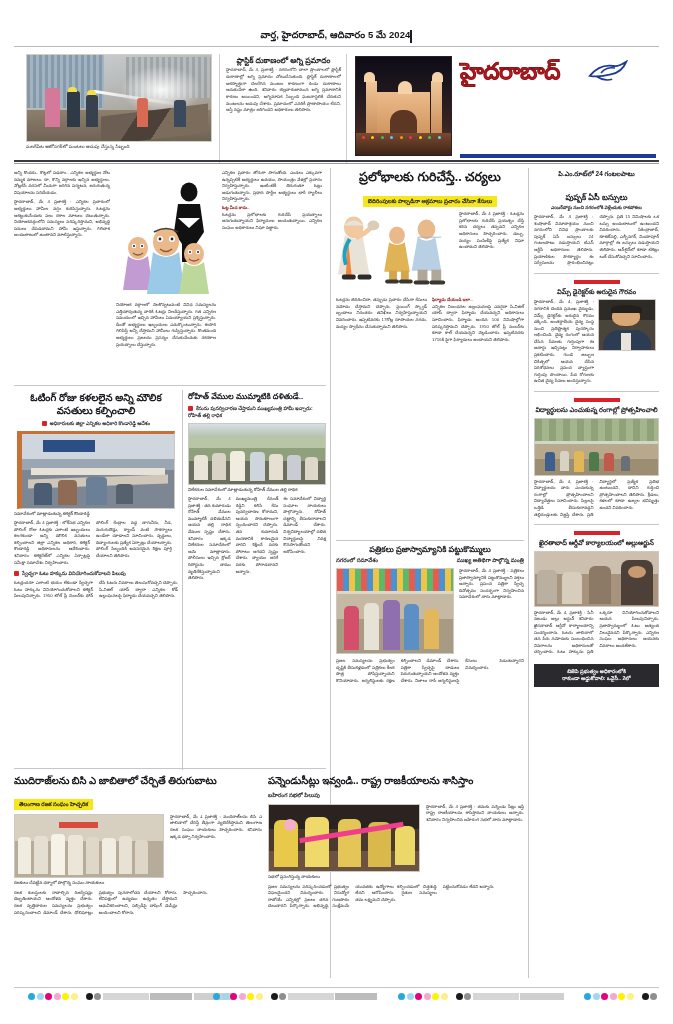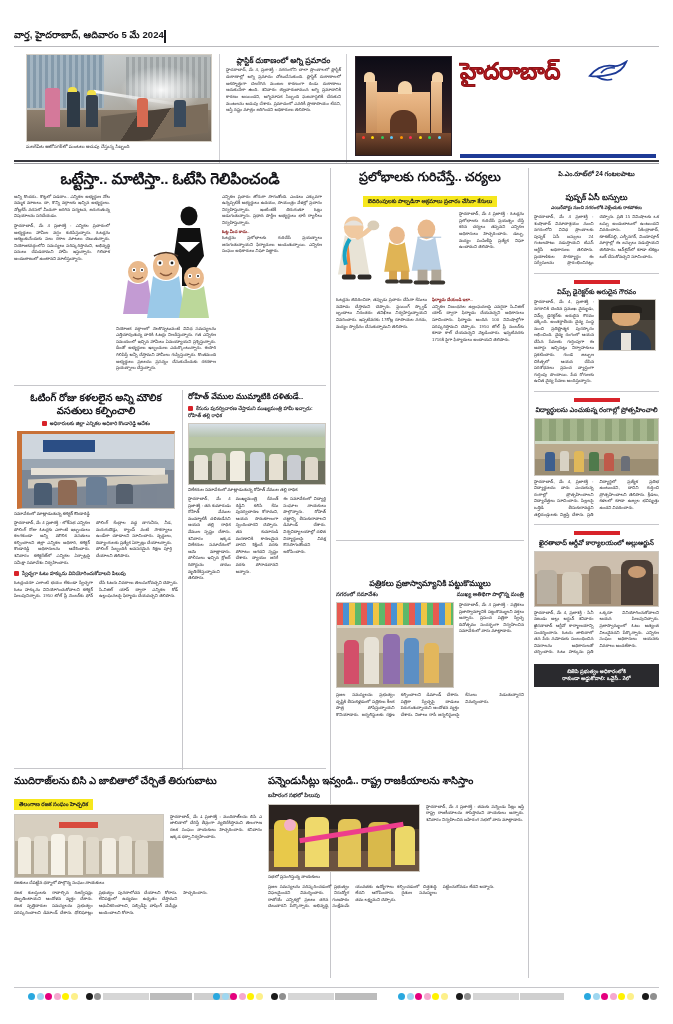--- a/index.html
+++ b/index.html
@@ -7,21 +7,21 @@
     width: 673px; height: 1024px;
     background: #ffffff;
     font-family: "Liberation Sans", sans-serif;
     overflow: hidden;
   }
   .page { position: relative; width: 673px; height: 1024px; background:#fff; }
 
   
   .datebar {
     position:absolute; left:14px; top:27px; width:645px; height:18px;
-    display:flex; align-items:center; justify-content:flex-start;
+    display:flex; align-items:center; justify-content:center;
   }
   .datebar-text { font-size:9.5px; font-weight:700; color:#16161a; letter-spacing:.1px; }
   .datebar-mark { width:2px; height:13px; background:#1b1b20; }
   .rule-top { position:absolute; left:14px; top:46px; width:645px; height:1px; background:#b9b9bd; }
 
   
   .topzone { position:absolute; left:14px; top:50px; width:645px; height:108px; }
 
   .fire-photo {
     position:absolute; left:12px; top:4px; width:186px; height:88px;
@@ -210,21 +210,20 @@
   </div>
 
   <div class="rule-mast"></div>
   <div class="rule-mast-thin"></div>
 
   <div class="vrule" style="left:330px; top:168px; height:810px;"></div>
   <div class="vrule" style="left:528px; top:168px; height:810px;"></div>
   <div class="vrule" style="left:182px; top:390px; height:380px;"></div>
 
   <div style="position:absolute; left:14px; top:170px; width:312px;">
-    <div class="hl-xl" style="text-align:center; margin-bottom:5px;">ఒట్టేస్తా.. మాటిస్తా.. ఓటేసి గెలిపించండి</div>
 
     <div style="display:flex; gap:6px;">
       <div style="width:96px;">
         <div class="body-col lead">అన్ని కొందరు.. కొట్లలో పడతాం.. ఎన్నికల అభ్యర్థుల నోట నమ్మక మాటలు. దా, కొన్ని వర్గాలకు ఇచ్చిన అభ్యర్థులు. నోట్లకేసే వరసలో మీదుగా జరిగిన పర్యటన, జరుగుతున్న విషయాలను సరిచేయడం.</div>
         <div class="body-col" style="margin-top:3px;">హైదరాబాద్, మే 4 ప్రజాశక్తి : ఎన్నికల ప్రచారంలో అభ్యర్థులు హామీల వర్షం కురిపిస్తున్నారు. ఓటర్లను ఆకట్టుకునేందుకు పలు రకాల మాటలు చెబుతున్నారు. నియోజకవర్గంలోని సమస్యలు పరిష్కరిస్తామని, అభివృద్ధి పనులు చేపడతామని హామీ ఇస్తున్నారు. గెలిచాక అందుబాటులో ఉంటానని మాటిస్తున్నారు.</div>
       </div>
       <div style="width:100px;">
         <div style="height:132px; position:relative;">
           
           <svg viewBox="0 0 100 132" width="100" height="132">
@@ -384,21 +383,21 @@
       </div>
       <div style="width:92px;">
         <div class="body-col" style="font-weight:700;color:#8a1a1a;">ఫిర్యాదు చేయండి ఇలా..</div>
         <div class="body-col">ఎన్నికల నిబంధనల ఉల్లంఘనలపై ఎవరైనా సి-విజిల్ యాప్ ద్వారా ఫిర్యాదు చేయవచ్చని అధికారులు సూచించారు. ఫిర్యాదు అందిన 100 నిమిషాల్లోగా పరిష్కరిస్తామని చెప్పారు. 1950 టోల్ ఫ్రీ నంబర్‌కు కూడా కాల్ చేయవచ్చని వెల్లడించారు. ఇప్పటివరకు 1716కి పైగా ఫిర్యాదులు అందాయని తెలిపారు.</div>
       </div>
     </div>
   </div>
 
   <div class="hrule" style="left:336px; top:540px; width:188px;"></div>
 
-  <div style="position:absolute; left:336px; top:545px; width:188px;margin-top:34px;">
+  <div style="position:absolute; left:336px; top:545px; width:188px;">
     <div class="hl-sm" style="text-align:center;">పత్రికలు ప్రజాస్వామ్యానికి పట్టుకొమ్ములు</div>
     <div style="display:flex;justify-content:space-between;margin:2px 0 3px;">
       <span class="kicker">నగరంలో సమావేశం</span>
       <span class="kicker">ముఖ్య అతిథిగా పాల్గొన్న మంత్రి</span>
     </div>
 
     <div style="display:flex;gap:5px;">
       <div style="width:118px;">
         <div class="ph" style="position:relative;width:118px;height:86px;">
           <div style="position:absolute;inset:0;background:linear-gradient(180deg,#dfd7c6 0 30%,#c5b9a4 30% 60%,#a89b84 60% 100%);"></div>

